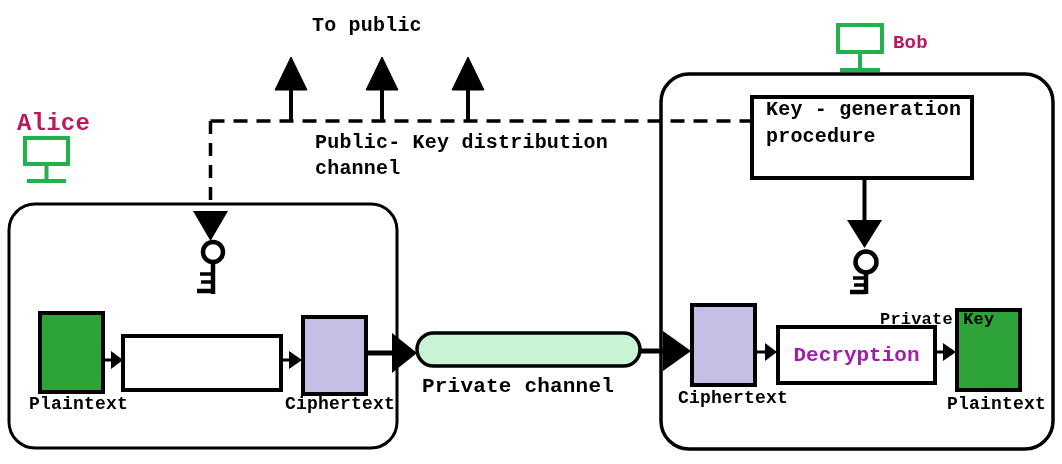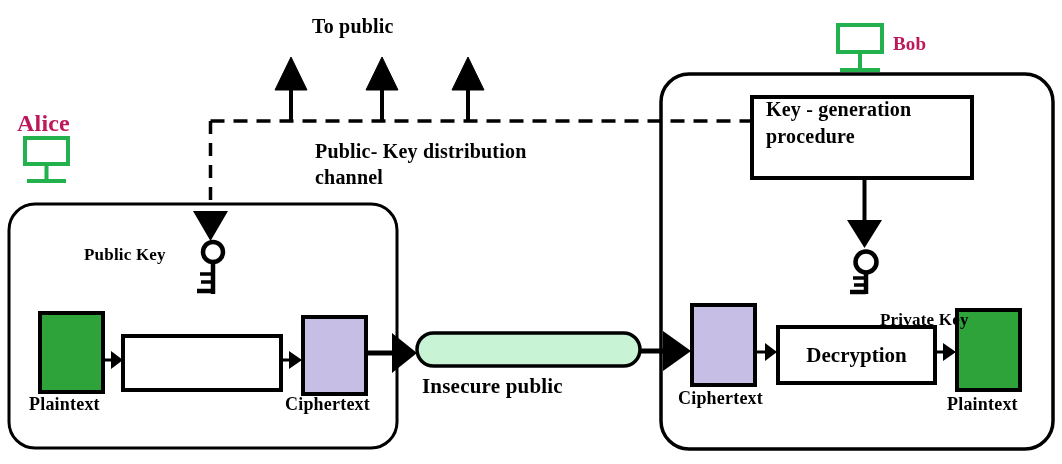--- a/index.html
+++ b/index.html
@@ -1,29 +1,29 @@
 <!DOCTYPE html>
 <html><head>
 <meta charset="utf-8">
 <style>
   * { margin:0; padding:0; box-sizing:border-box; }
   html,body { background:#fff; }
   .stage {
     position:relative; width:1062px; height:464px; background:#fff;
-    font-family:Liberation Serif, serif; overflow:hidden;
+    font-family:Liberation Mono, monospace; overflow:hidden;
   }
   .stage svg { position:absolute; left:0; top:0; }
   .lbl {
     position:absolute; font-weight:bold; color:#000;
     white-space:pre-line; line-height:1.32; letter-spacing:0.2px;
   }
   .actor { color:#be185d; }
   .center-in-box {
     position:absolute; display:flex; align-items:center; justify-content:center;
-    font-weight:bold; color:#000000;
+    font-weight:bold; color:#a21caf;
   }
 </style>
 </head>
 <body>
 
 <div class="stage">
 
   <svg width="1062" height="464" viewBox="0 0 1062 464">
 
     <rect x="9" y="204" width="388" height="244" rx="26" fill="#ffffff" stroke="#000" stroke-width="3"></rect>
@@ -110,39 +110,38 @@
     <rect x="778" y="327" width="157" height="56" fill="#ffffff" stroke="#000" stroke-width="4"></rect>
     <g>
       <line x1="935" y1="352" x2="945" y2="352" stroke="#000" stroke-width="3"></line>
       <polygon points="943,343 943,361 956,352" fill="#000"></polygon>
     </g>
     <rect x="957" y="310" width="63" height="80" stroke="#000" stroke-width="4" fill="#2da33a"></rect>
   </svg>
 
   <div class="lbl" style="left:312px; top:13px; font-size:20px;">To public</div>
 
-  <div class="lbl" style="left:315px; top:130px; font-size:20px;margin-top:8px;">Public- Key distribution
+  <div class="lbl" style="left:315px; top:130px; font-size:20px;">Public- Key distribution
 channel</div>
 
   <div class="lbl actor" style="left:17px; top:108px; font-size:24px;">Alice</div>
 
   <div class="lbl actor" style="left:893px; top:31px; font-size:19px;">Bob</div>
 
-  <div class="lbl" style="left:84px; top:244px; font-size:17px;">Public Key</div>
 
   <div class="lbl" style="left:880px; top:267px; font-size:17px;margin-top:42px;">Private Key</div>
 
   <div class="lbl" style="left:766px; top:96px; font-size:20px; line-height:1.35;">Key - generation
 procedure</div>
 
   <div class="lbl" style="left:29px; top:393px; font-size:18px;">Plaintext</div>
 
   <div class="lbl" style="left:285px; top:393px; font-size:18px;">Ciphertext</div>
 
-  <div class="lbl" style="left:422px; top:373px; font-size:21px;">Insecure public</div>
+  <div class="lbl" style="left:422px; top:373px; font-size:21px;">Private channel</div>
 
   <div class="lbl" style="left:678px; top:387px; font-size:18px;">Ciphertext</div>
 
   <div class="center-in-box" style="left:778px; top:327px; width:157px; height:56px; font-size:21px;">Decryption</div>
 
   <div class="lbl" style="left:947px; top:393px; font-size:18px;">Plaintext</div>
 
 </div>
 
 </body></html>

